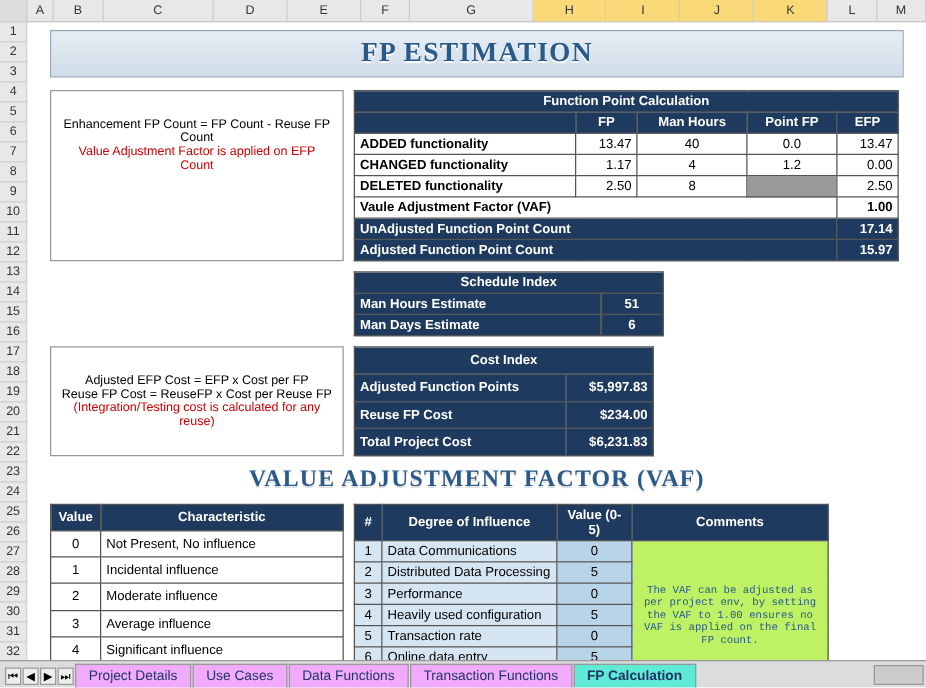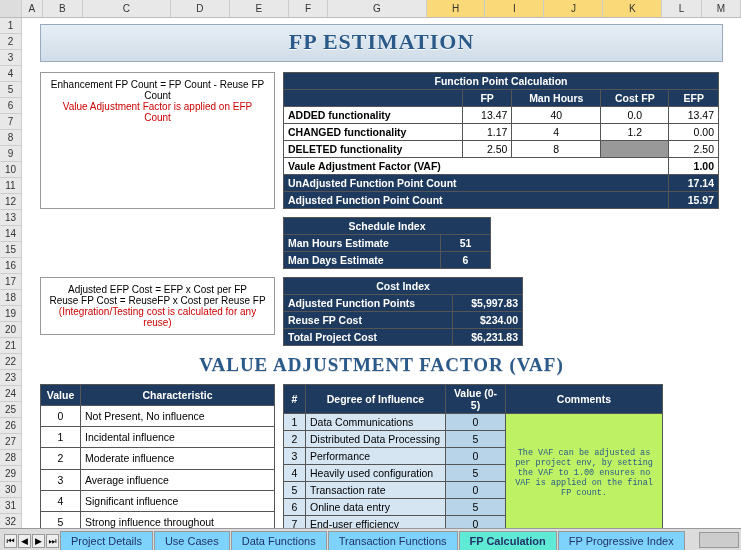--- a/index.html
+++ b/index.html
@@ -14,21 +14,21 @@
 .row-headers .rh { height: 16px; border-bottom: 1px solid #ccc; border-right: 1px solid #ccc; text-align: center; line-height: 16px; color: #333; }
 
 .sheet-area { position: absolute; left: 22px; top: 18px; right: 0; bottom: 22px; background: #fff; overflow: hidden; }
 .content { padding: 6px 18px; }
 
 .title-banner { background: linear-gradient(#e6eef5,#d0dce8); border: 1px solid #9ab; text-align: center; padding: 4px 0 6px; margin-bottom: 10px; }
 .title-banner .t { font-family: Georgia, serif; font-weight: bold; font-size: 22px; color: #2a5a8a; letter-spacing: 1px; text-shadow: 0 1px 0 #fff; }
 
 .row-flex { display: flex; gap: 8px; margin-bottom: 8px; }
 
-.note-box { border: 1px solid #999; padding: 6px 8px; font-size: 10px; text-align: center; width: 235px; background: #fff; }
+.note-box { border: 1px solid #999; padding: 21px 8px; font-size: 10px; text-align: center; width: 235px; background: #fff; }
 .note-box .red { color: #c00; }
 
 .tbl { border-collapse: collapse; font-size: 10.5px; }
 .tbl th, .tbl td { border: 1px solid #555; padding: 2px 4px; }
 .hdr-dark { background: #1e3a5f; color: #fff; font-weight: bold; text-align: center; }
 .hdr-dark-left { background: #1e3a5f; color: #fff; font-weight: bold; text-align: left; }
 .cell-r { text-align: right; }
 .cell-c { text-align: center; }
 .greyed { background: #999; }
 .bold { font-weight: bold; }
@@ -39,21 +39,21 @@
 .vaf-title { font-family: Georgia, serif; font-size: 19px; font-weight: bold; color: #2a5a8a; text-align: center; letter-spacing: 1px; margin: 6px 0 8px; text-shadow: 0 1px 0 #ddd; }
 
 .vaf-grid { display: flex; gap: 8px; }
 .lt-blue { background: #d5e5f2; }
 .lt-blue2 { background: #b8d4e8; }
 .comm-cell { background: #bef264; font-size: 8.5px; color: #2a5a8a; text-align: center; padding: 4px; font-family: Liberation Mono, monospace; }
 
 .sheet-tabs { position: absolute; left: 0; right: 0; bottom: 0; height: 22px; background: #dcdcdc; display: flex; align-items: flex-end; padding-left: 60px; font-size: 11px; border-top: 1px solid #999; }
 .sheet-tabs .nav { position: absolute; left: 4px; bottom: 2px; display: flex; gap: 1px; }
 .sheet-tabs .nav span { width: 13px; height: 14px; background: #eee; border: 1px solid #999; text-align: center; line-height: 12px; font-size: 9px; cursor: pointer; }
-.tab { padding: 3px 10px; background: #7dd3fc; border: 1px solid #999; border-bottom: none; margin-right: 1px; cursor: pointer; color: #236; position: relative; top: 1px; }
+.tab { padding: 3px 10px; background: #f0abfc; border: 1px solid #999; border-bottom: none; margin-right: 1px; cursor: pointer; color: #236; position: relative; top: 1px; }
 .tab.active { background: #5eead4; font-weight: bold; border-bottom: 1px solid #fff; }
 .scroll-h { position:absolute; right:2px; bottom:2px; width:40px; height:16px; background:#ccc; border:1px solid #999;}
 </style>
 </head>
 <body>
 
 <div class="col-headers">
   <div class="corner"></div>
 <div class="ch" style="width: 22px;">A</div>
     <div class="ch" style="width: 40px;">B</div>
@@ -120,21 +120,21 @@
       </div>
       <table class="tbl" style="width:436px">
         <tbody>
             <tr>
               <td class="hdr-dark" colspan="5">Function Point Calculation</td>
             </tr>
         <tr id="fpc-cols">
               <td class="hdr-dark"></td>
               <td class="hdr-dark">FP</td>
               <td class="hdr-dark">Man Hours</td>
-              <td class="hdr-dark">Cost FP</td>
+              <td class="hdr-dark">Point FP</td>
               <td class="hdr-dark">EFP</td>
             </tr>
         </tbody>
           <tbody id="fpc-body">
             <tr>
               <td class="bold">ADDED functionality</td>
   <td class="cell-r">13.47</td>
   <td class="cell-c">40</td>
   <td class="cell-c ">0.0</td>
   <td class="cell-r">13.47</td>
@@ -166,21 +166,21 @@
         <tr>
               <td class="hdr-dark-left" colspan="4">Adjusted Function Point Count</td>
               <td class="hdr-dark cell-r">15.97</td>
             </tr>
       </tbody>
         </table>
     </div>
 
     <div class="sched-cost-wrap">
       <div class="spacer"></div>
-      <table class="tbl" style="width:208px">
+      <table class="tbl" style="width:248px">
         <tbody>
             <tr>
               <td class="hdr-dark" colspan="2">Schedule Index</td>
             </tr>
         </tbody>
           <tbody id="sched-body">
             <tr>
               <td class="hdr-dark-left">Man Hours Estimate</td>
               <td class="hdr-dark cell-c" style="width:50px">51</td>
             </tr>
@@ -317,16 +317,15 @@
     <span>◀</span>
     <span>▶</span>
     <span>⏭</span>
   </div>
   <div id="tabs-holder" style="display:flex">
       <div class="tab">Project Details</div>
       <div class="tab">Use Cases</div>
       <div class="tab">Data Functions</div>
       <div class="tab">Transaction Functions</div>
       <div class="tab active">FP Calculation</div>
-      <div class="tab">FP Progressive Index</div>
     </div>
   <div class="scroll-h"></div>
 </div>
 
 </body></html>

